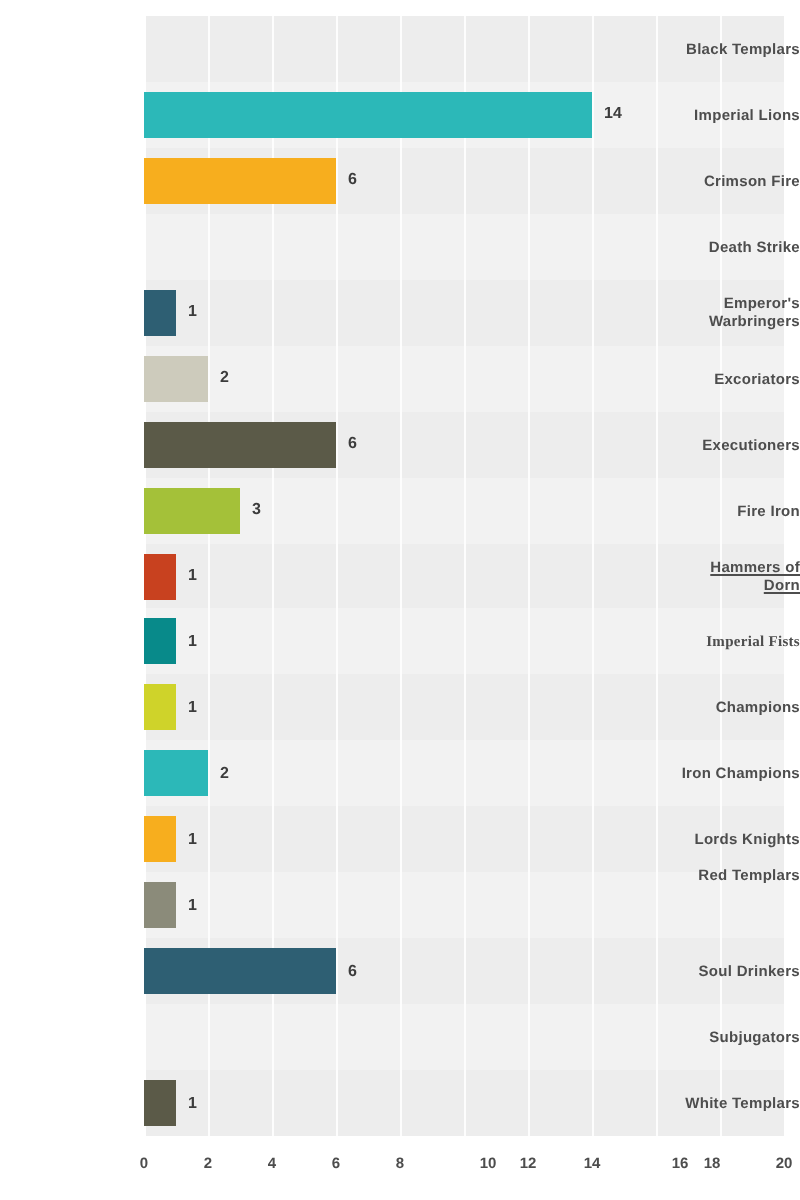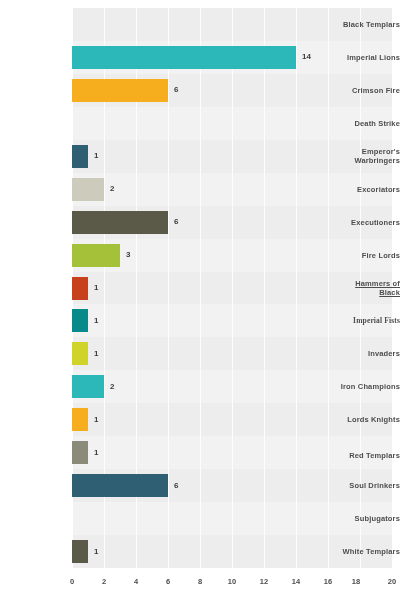--- a/index.html
+++ b/index.html
@@ -177,39 +177,39 @@
         <span class="cat-label-inner">Emperor's</span>
         <span class="cat-label-inner">Warbringers</span>
       </div>
       <div class="cat-label" style="top: 184.676px;">
         <span class="cat-label-inner">Excoriators</span>
       </div>
       <div class="cat-label" style="top: 217.618px;">
         <span class="cat-label-inner">Executioners</span>
       </div>
       <div class="cat-label" style="top: 250.559px;">
-        <span class="cat-label-inner">Fire Lords</span>
+        <span class="cat-label-inner">Fire Iron</span>
       </div>
       <div class="cat-label" style="top: 279px; text-decoration: underline;">
         <span class="cat-label-inner">Hammers of</span>
-        <span class="cat-label-inner">Black</span>
+        <span class="cat-label-inner">Dorn</span>
       </div>
       <div class="cat-label" style="top: 316.441px; font-family: Liberation Serif, serif;">
         <span class="cat-label-inner">Imperial Fists</span>
       </div>
       <div class="cat-label" style="top: 349.382px;">
-        <span class="cat-label-inner">Invaders</span>
+        <span class="cat-label-inner">Champions</span>
       </div>
       <div class="cat-label" style="top: 382.324px;">
         <span class="cat-label-inner">Iron Champions</span>
       </div>
       <div class="cat-label" style="top: 415.265px;">
         <span class="cat-label-inner">Lords Knights</span>
       </div>
-      <div class="cat-label" style="top: 451px;">
+      <div class="cat-label" style="top: 433px;">
         <span class="cat-label-inner">Red Templars</span>
       </div>
       <div class="cat-label" style="top: 481.147px;">
         <span class="cat-label-inner">Soul Drinkers</span>
       </div>
       <div class="cat-label" style="top: 514.088px;">
         <span class="cat-label-inner">Subjugators</span>
       </div>
       <div class="cat-label" style="top: 547.029px;">
         <span class="cat-label-inner">White Templars</span>
@@ -231,21 +231,21 @@
       <div class="value-label" style="left: 174px; top: 480.647px;">6</div>
       <div class="value-label" style="left: 94px; top: 546.529px;">1</div>
     </div>
 
   <div id="x-axis">
       <div class="x-tick" style="left: 0px;">0</div>
       <div class="x-tick" style="left: 32px;">2</div>
       <div class="x-tick" style="left: 64px;">4</div>
       <div class="x-tick" style="left: 96px;">6</div>
       <div class="x-tick" style="left: 128px;">8</div>
-      <div class="x-tick" style="left: 160px;">10</div>
+      <div class="x-tick" style="left: 172px;">10</div>
       <div class="x-tick" style="left: 192px;">12</div>
       <div class="x-tick" style="left: 224px;">14</div>
-      <div class="x-tick" style="left: 256px;">16</div>
+      <div class="x-tick" style="left: 268px;">16</div>
       <div class="x-tick" style="left: 284px;">18</div>
       <div class="x-tick" style="left: 320px;">20</div>
     </div>
 
 </div>
 
 </body></html>

